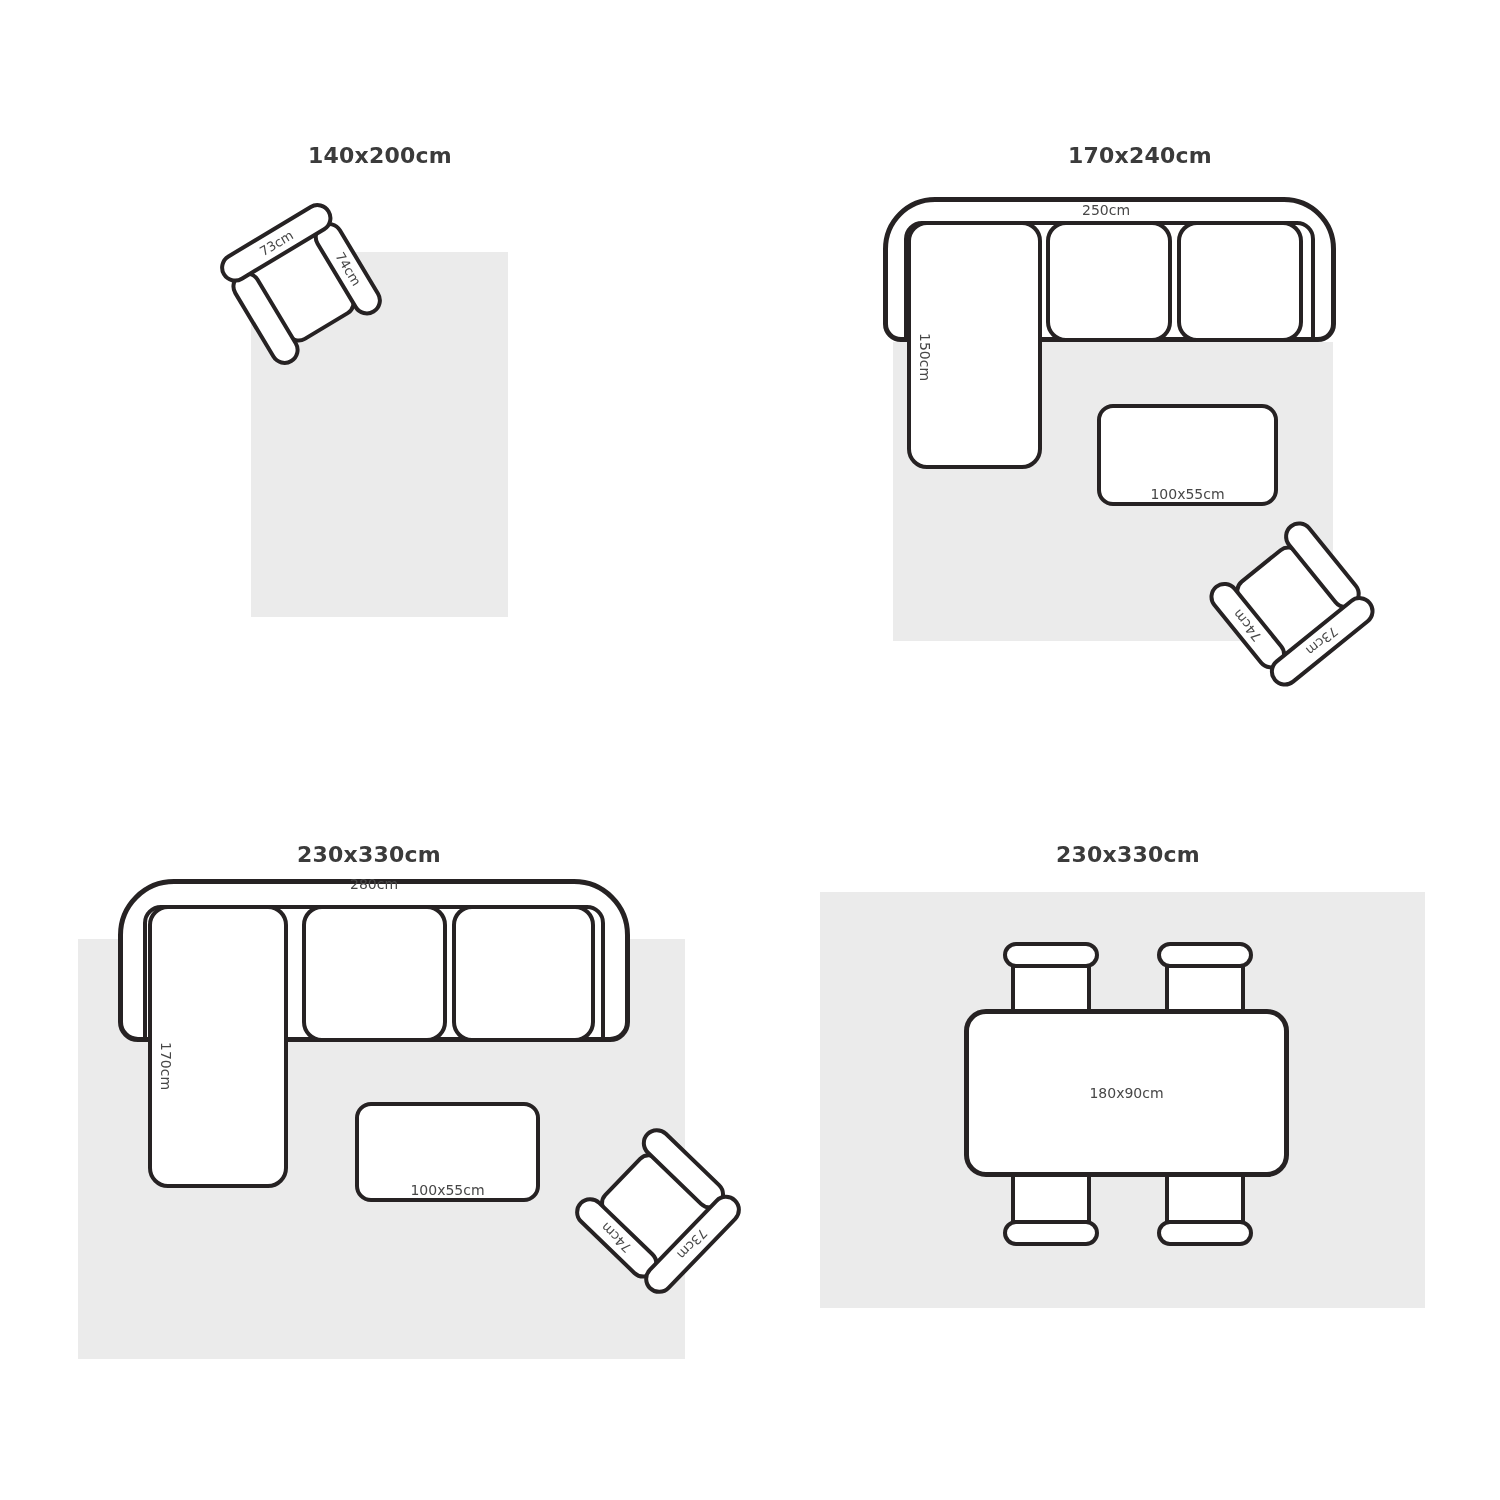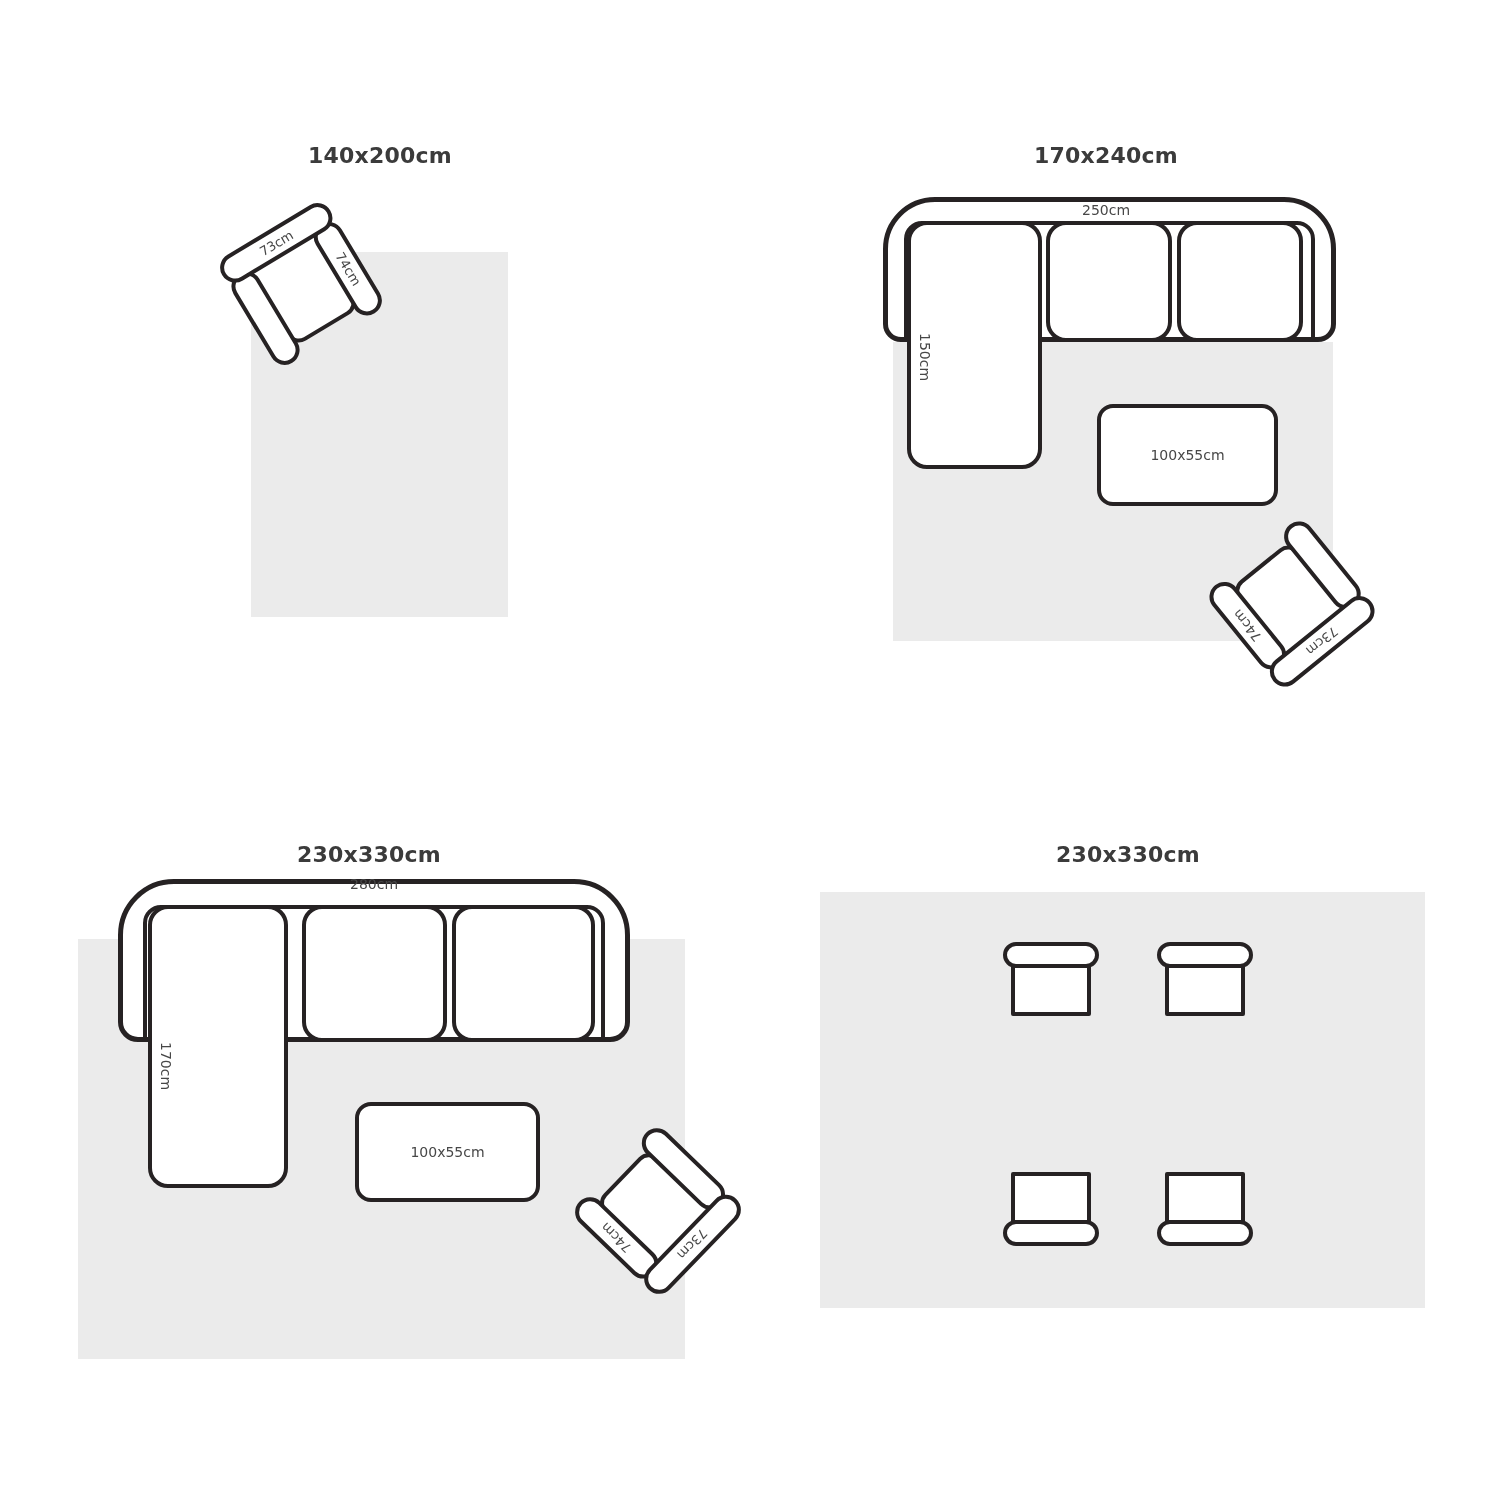--- a/index.html
+++ b/index.html
@@ -41,21 +41,21 @@
   }
   .cushion{
     position:absolute; background:#fff;
     border:4.5px solid var(--line); border-radius:20px;
   }
 
   
   .ctable{
     position:absolute; background:#fff;
     border:4px solid var(--line); border-radius:16px;
-    display:flex; align-items:center; justify-content:center;
+    display:flex; align-items:flex-end; justify-content:center;
   }
   .rtable{
     position:absolute; background:#fff;
     border:4.5px solid var(--line); border-radius:50%;
     display:flex; align-items:center; justify-content:center;
   }
   .dtable{
     position:absolute; background:#fff;
     border:5px solid var(--line); border-radius:22px;
     display:flex; align-items:center; justify-content:center;
@@ -106,21 +106,21 @@
     <div class="ac-arm ac-arm-l"></div>
     <div class="ac-arm ac-arm-r">
       <span class="ac-label">74cm</span>
     </div>
     <div class="ac-back">
       <span class="ac-label">73cm</span>
     </div>
   </div>
 
 
-  <div class="title" style="left:956px;top:119px;">170x240cm</div>
+  <div class="title" style="left:990px;top:119px;">170x240cm</div>
 
   <div class="rug" style="left:893px;top:318px;width:440px;height:299px;"></div>
 
   <div class="sofa-shell" style="left:883px;top:173px;width:453px;height:145px;border-radius:52px 52px 18px 18px;">
     <div class="sofa-inner" style="left:16px;right:16px;top:19px;"></div>
   </div>
   <div class="cushion" style="left:907px;top:197px;width:135px;height:248px;"></div>
   <div class="cushion" style="left:1046px;top:197px;width:126px;height:121px;"></div>
   <div class="cushion" style="left:1177px;top:197px;width:126px;height:121px;"></div>
   <div class="dim" style="left:1006px;top:178px;width:200px;text-align:center;">250cm</div>
@@ -176,14 +176,17 @@
   <div class="dc-pill" style="left:1003px;top:918px;"></div>
   <div class="dc-seat" style="left:1011px;top:940px;"></div>
   <div class="dc-pill" style="left:1157px;top:918px;"></div>
   <div class="dc-seat" style="left:1165px;top:940px;"></div>
 
   <div class="dc-seat" style="left:1011px;top:1148px;"></div>
   <div class="dc-pill" style="left:1003px;top:1196px;"></div>
   <div class="dc-seat" style="left:1165px;top:1148px;"></div>
   <div class="dc-pill" style="left:1157px;top:1196px;"></div>
 
+  <div class="dtable" style="left:964px;top:985px;width:325px;height:168px;">
+    <span class="dim">180x90cm</span>
+  </div>
 
 </div>
 
 </body></html>

